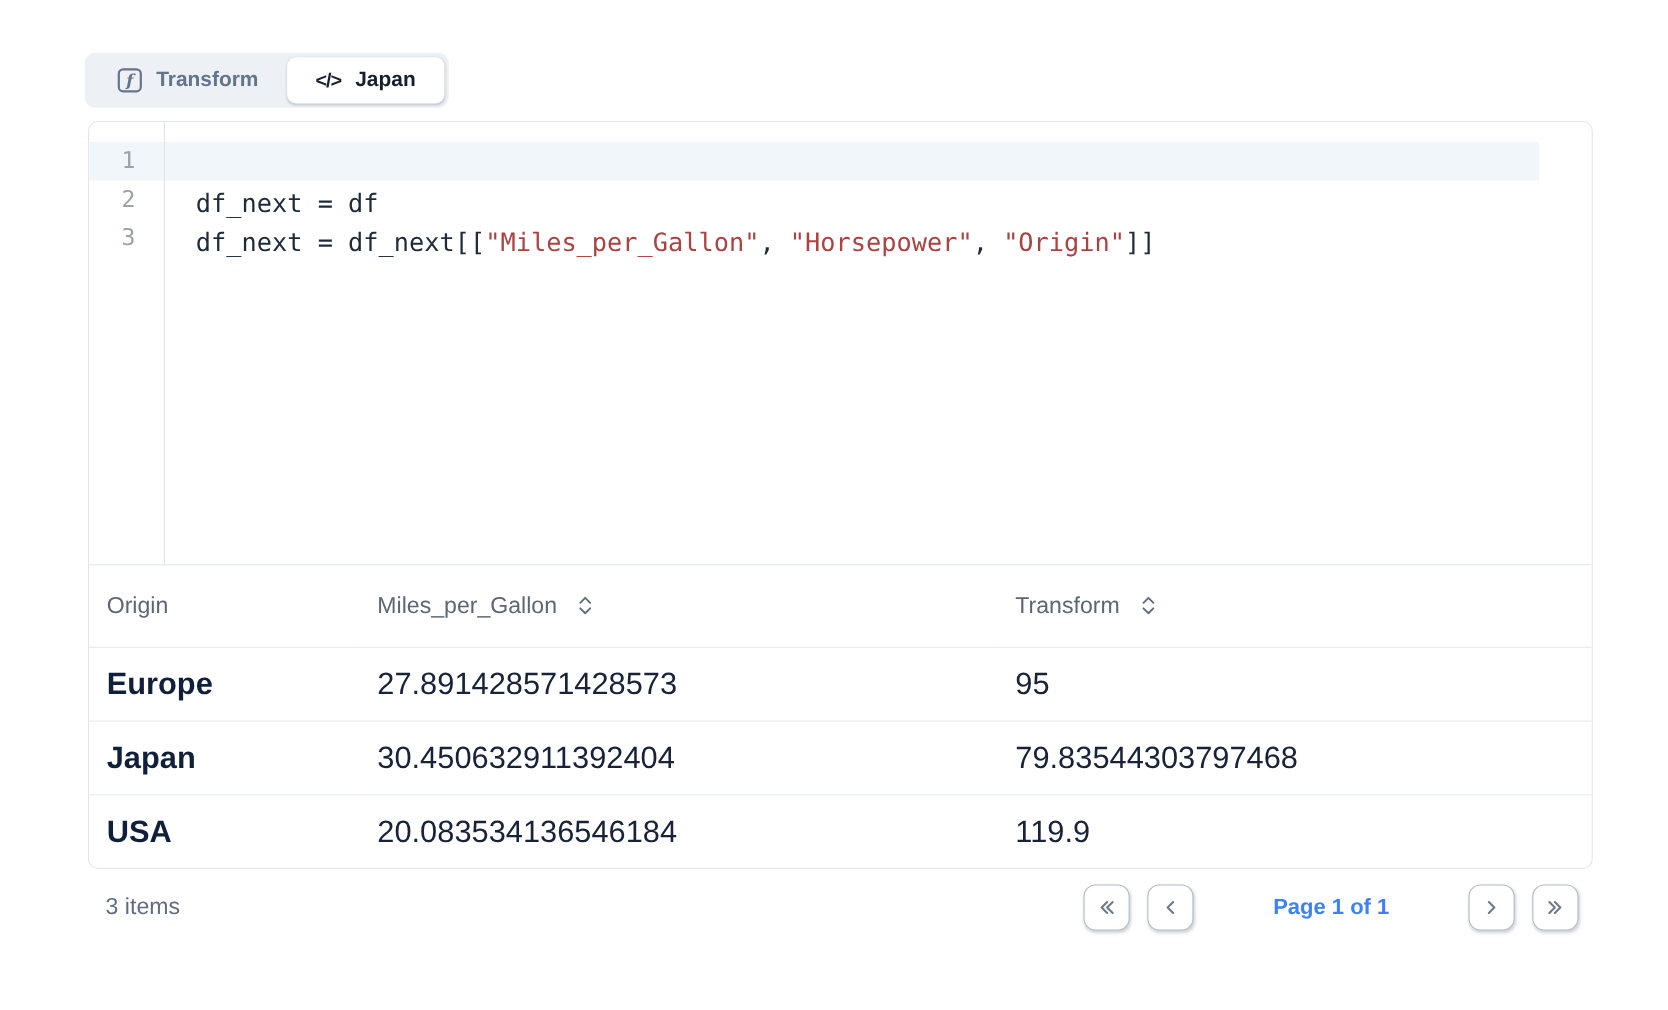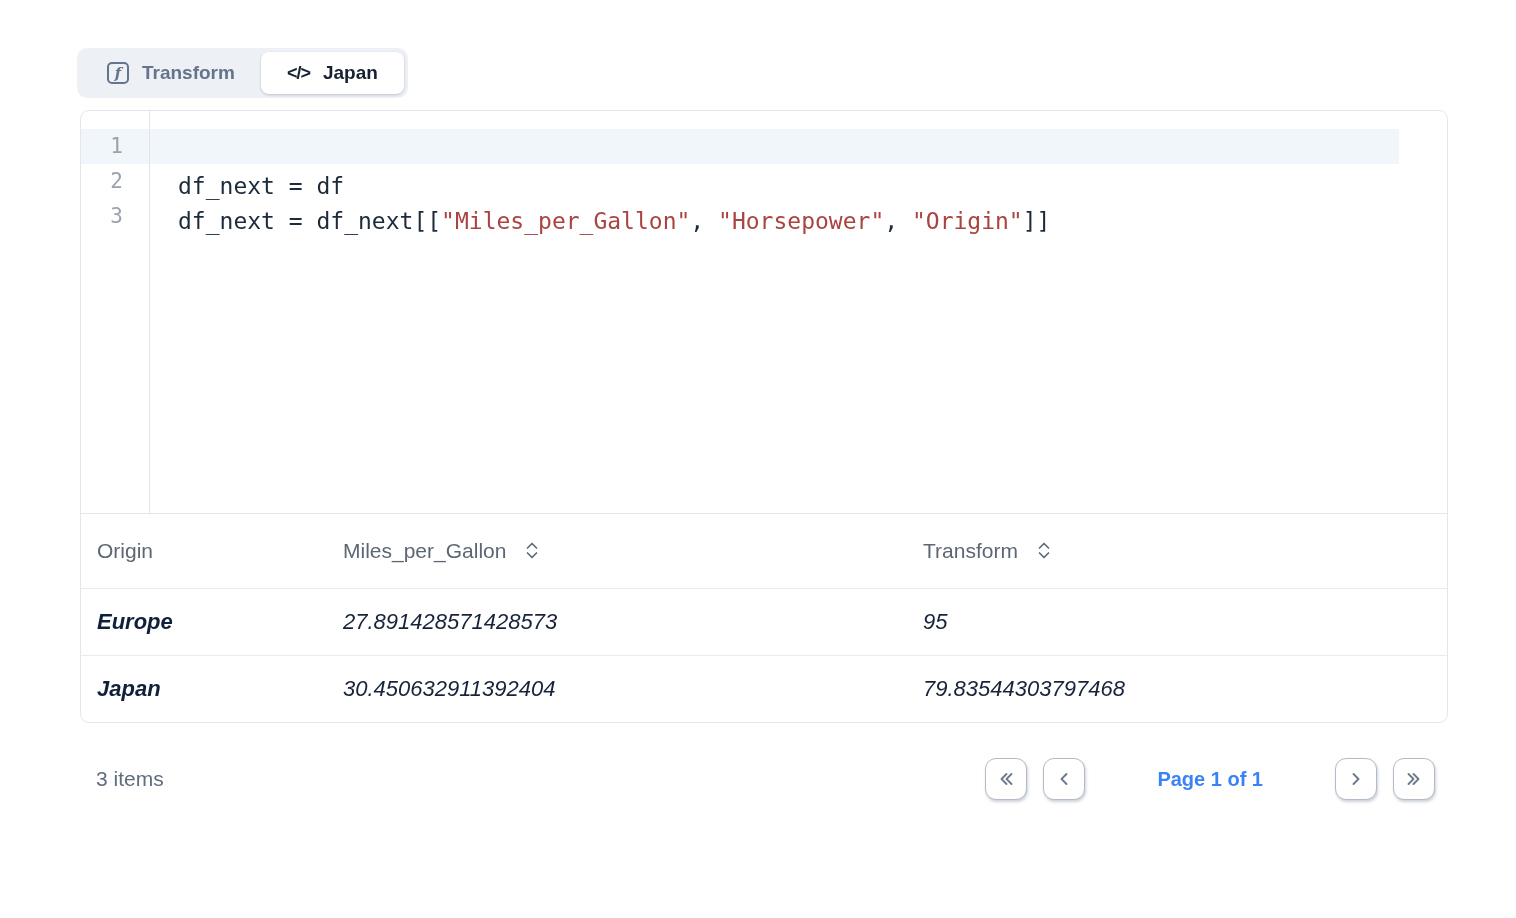--- a/index.html
+++ b/index.html
@@ -38,28 +38,28 @@
             font-size:21px; color:#9aa2ad; position:relative; z-index:1; }
   .code-text { white-space:pre; padding-left:29px; color:#1c2a3a;margin-top:40px; }
   .tok-string { color:#a94442; }
 
   
   table { width:100%; border-collapse:collapse; table-layout:fixed; }
   col.c1 { width:246px; } col.c2 { width:580px; } col.c3 { width:auto; }
   th { height:74px; text-align:left; padding-left:16px; font-weight:400;
        font-size:21px; color:#5d6675; border-bottom:1px solid #e8ebef; }
   .th-inner { display:flex; align-items:center; gap:17px; }
-  td { height:67px; padding-left:16px; font-size:22px; color:#18233a;
-       border-bottom:1px solid #e8ebef;font-style:italic; }
+  td { height:67px; padding-left:16px; font-size:28px; color:#18233a;
+       border-bottom:1px solid #e8ebef; }
   tr:last-child td { border-bottom:none; }
   td.origin { font-weight:700; color:#10203a; }
   .sort-icon svg { display:block; }
 
   
-  .footer { position:absolute; left:80px; top:756px; width:1368px; height:46px;
+  .footer { position:absolute; left:80px; top:802px; width:1368px; height:46px;
             display:flex; align-items:center; padding-left:16px; padding-right:13px;justify-content:space-between; }
   .items-count { font-size:21px; color:#606d7f; }
   .pager { margin-left:auto; display:flex; align-items:center; gap:16px; }
   .pg-btn { width:42px; height:42px; border:1px solid #b4bbc6; border-radius:11px;
             background:#ffffff; display:flex; align-items:center; justify-content:center;
             box-shadow:1px 2px 3px rgba(110,122,145,.35); cursor:pointer; }
   .pg-btn svg { display:block; }
   .page-label { margin:0 56px; font-size:20px; font-weight:700; color:#3b82f6; }
 </style>
 </head>
@@ -134,20 +134,25 @@
           <tr>
             <td class="origin">Europe</td>
             <td>27.891428571428573</td>
             <td>95</td>
           </tr>
           <tr>
             <td class="origin">Japan</td>
             <td>30.450632911392404</td>
             <td>79.83544303797468</td>
           </tr>
+          <tr>
+            <td class="origin">USA</td>
+            <td>20.083534136546184</td>
+            <td>119.9</td>
+          </tr>
         </tbody>
     </table>
   </div>
 
   <div class="footer">
     <span class="items-count">3 items</span>
     <div class="pager">
       <button class="pg-btn">
         <span>
           <svg width="22" height="22" viewBox="0 0 22 22" fill="none" stroke="#6e7a8c" stroke-width="1.9" stroke-linecap="round" stroke-linejoin="round">

